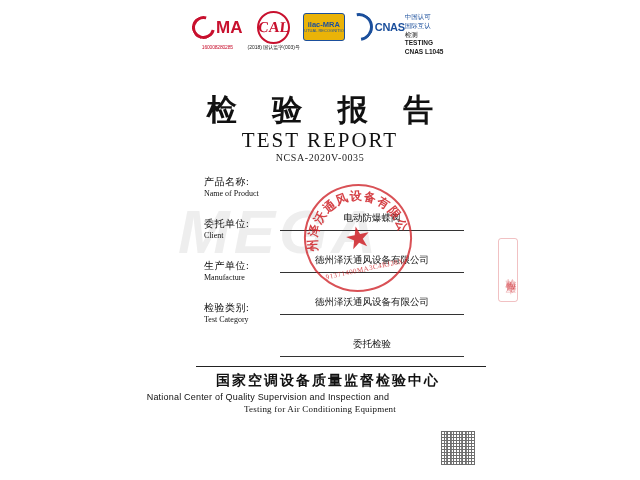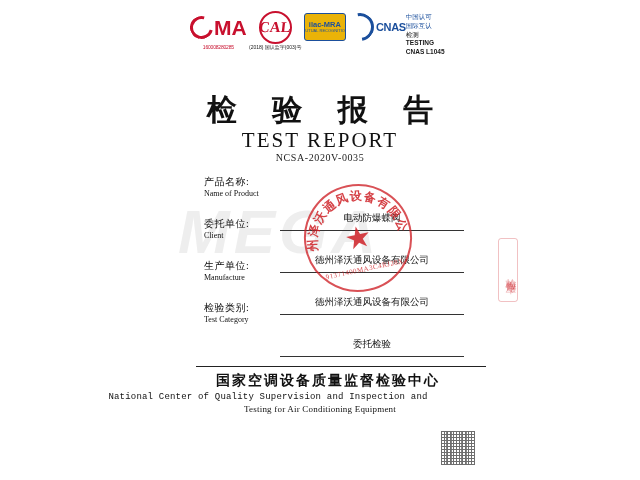--- a/index.html
+++ b/index.html
@@ -42,21 +42,21 @@
   .ma-mark {
     position: relative;
     height: 30px;
     display: flex;
     align-items: center;
     justify-content: center;
   }
   .ma-text {
     font-family: "Liberation Sans", sans-serif;
     font-weight: bold;
-    font-size: 21px;
+    font-size: 17px;
     letter-spacing: 0px;
     color: #c8102e;
     line-height: 1;
   }
   .ma-c {
     display: inline-block;
     width: 17px;
     height: 17px;
     border: 3px solid #c8102e;
     border-radius: 50%;
@@ -379,21 +379,21 @@
     font-weight: bold;
     letter-spacing: 2px;
     color: #111111;
   }
   .footer-en1 {
     position: absolute;
     top: 392px;
     left: 0;
     width: 536px;
     text-align: center;
-    font-family: Liberation Mono, monospace;
+    font-family: Liberation Sans, sans-serif;
     font-size: 9px;
     letter-spacing: 0.2px;
     color: #111111;
   }
   .footer-en2 {
     position: absolute;
     top: 404px;
     left: 0;
     width: 640px;
     text-align: center;

